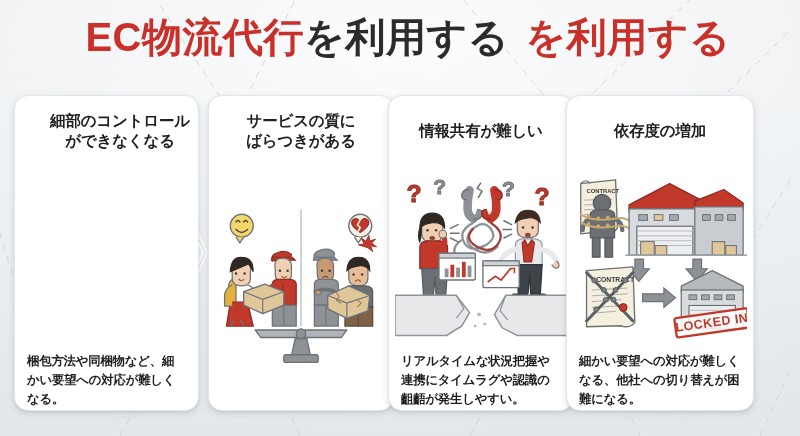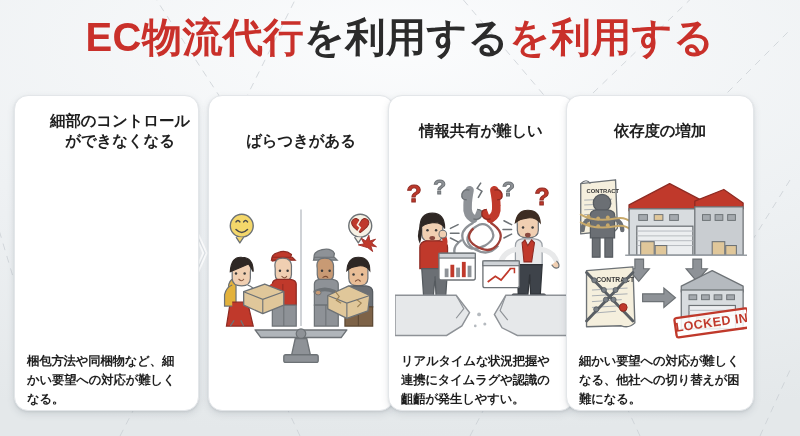--- a/index.html
+++ b/index.html
@@ -18,21 +18,21 @@
   
   #bg-lines{ position:absolute; inset:0; width:800px; height:436px; pointer-events:none; }
 
   
   #title{
     position:absolute; left:0; top:14px; width:800px;
     text-align:center; white-space:nowrap;
     font-size:40px; font-weight:bold; letter-spacing:.5px;
     line-height:1.15;
   }
-  .t-red{ color:#c9302a; }
+  .t-red{ color:#c9302a;margin-left:16px; }
   .t-dark{ color:#2b2b2b; }
 
   
   .card{
     position:absolute;
     top:95px; height:316px;
     background:#ffffff;
     border-radius:14px;
     border:1px solid #e3e6e9;
     box-shadow:0 3px 7px rgba(90,100,110,.16), 0 1px 2px rgba(90,100,110,.12);
@@ -207,21 +207,21 @@
         </g>
       </svg>
     </div>
 
     <div class="card-body">梱包方法や同梱物など、細かい要望への対応が難しくなる。</div>
   </div>
 
   <div class="card" id="card-1">
     <div class="card-title">
       <span>
-        <br>
+        <span>サービスの質に</span><br>
         <span>ばらつきがある</span>
       </span>
     </div>
 
     <div class="card-art">
       <svg viewBox="0 0 180 170" preserveAspectRatio="xMidYMid meet">
 
         <line x1="90" y1="6" x2="90" y2="128" stroke="#b9bec3" stroke-width="1.4"></line>
 
         <g>

